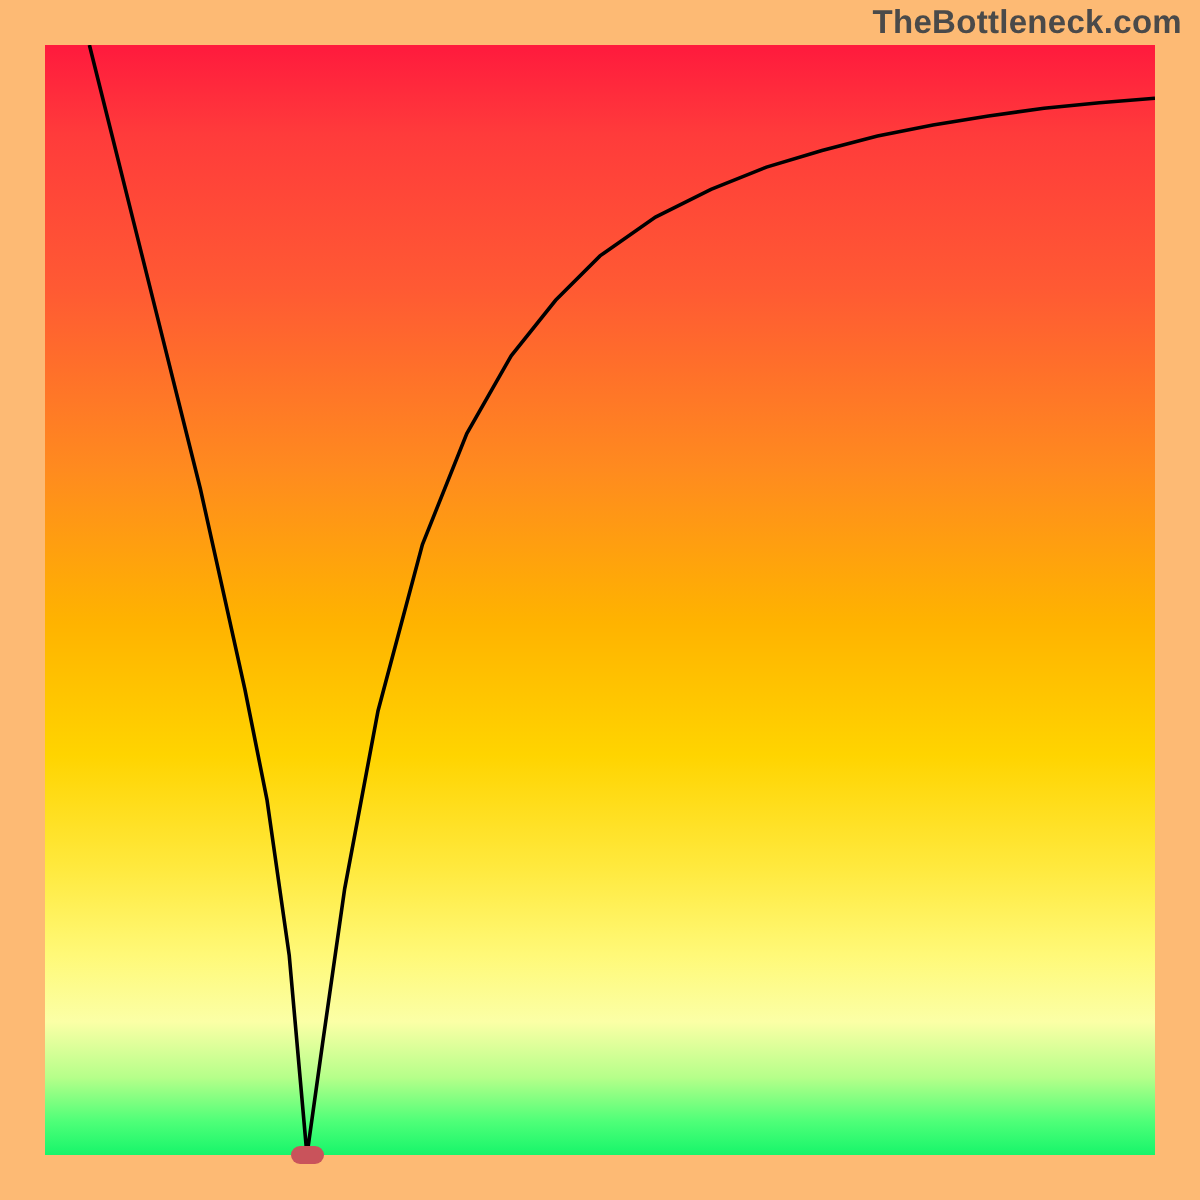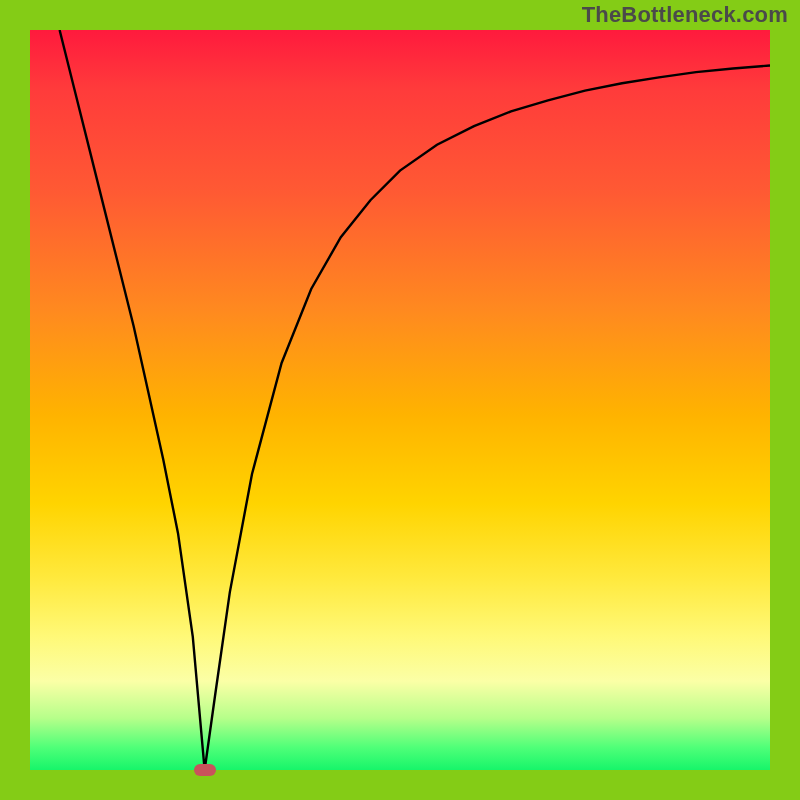--- a/index.html
+++ b/index.html
@@ -8,21 +8,21 @@
     width: 800px;
     height: 800px;
     background: #000;
     font-family: Arial, Helvetica, sans-serif;
     overflow: hidden;
   }
   .frame {
     position: relative;
     width: 800px;
     height: 800px;
-    background: #84cc16;
+    background: #fdba74;
   }
   .watermark {
     position: absolute;
     top: 2px;
     right: 12px;
     color: #4a4a4a;
     font-size: 22px;
     font-weight: 600;
     letter-spacing: 0.2px;
     z-index: 5;

